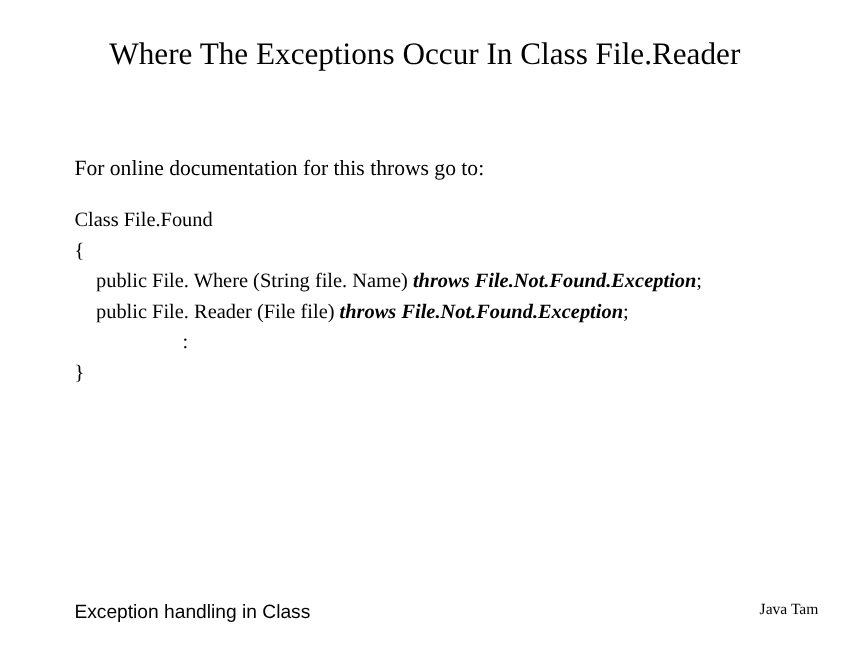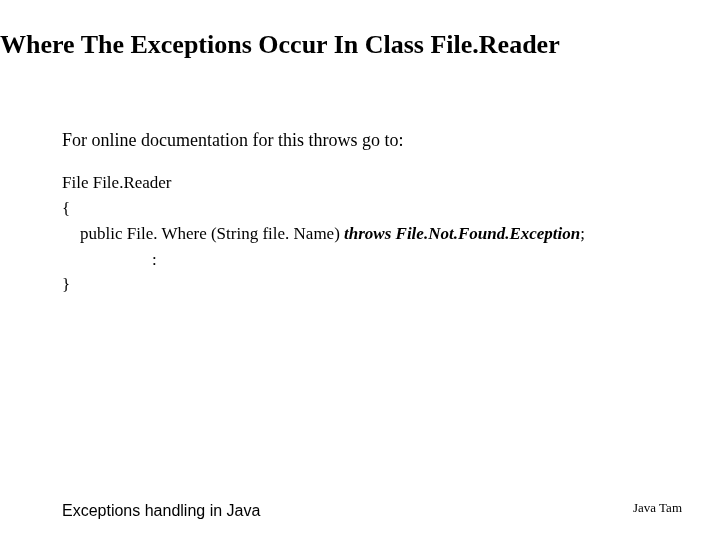--- a/index.html
+++ b/index.html
@@ -16,23 +16,23 @@
     position: relative;
     width: 720px;
     height: 540px;
     box-sizing: border-box;
   }
   .title {
     position: absolute;
     top: 30px;
     left: 0;
     width: 708px;
-    text-align: left;
+    text-align: center;
     font-size: 26px;
-    font-weight: bold;
+    font-weight: normal;
   }
   .body {
     position: absolute;
     top: 128px;
     left: 62px;
     width: 600px;
     font-size: 18px;
     line-height: 1.35;
   }
   .url {
@@ -72,26 +72,29 @@
 <body>
 
 <div class="slide">
 
   <div class="title">Where The Exceptions Occur In Class File.Reader</div>
 
   <div class="body">
     <div>For online documentation for this throws go to:</div>
 
     <div class="cls-block">
-      <div>File File.Reader</div>
+      <div>Class File.Found</div>
       <div>{</div>
       <div class="indent">
         <span>public File. Where (String file. Name) </span><span class="throws">throws File.Not.Found.Exception</span><span>;</span>
+      </div>
+      <div class="indent">
+        <span>public File. Reader (File file) </span><span class="throws">throws File.Not.Found.Exception</span><span>;</span>
       </div>
       <div class="indent2">:</div>
       <div>}</div>
     </div>
   </div>
 
-  <div class="footer-left">Exceptions handling in Java</div>
+  <div class="footer-left">Exception handling in Class</div>
   <div class="footer-right">Java Tam</div>
 
 </div>
 
 </body></html>

